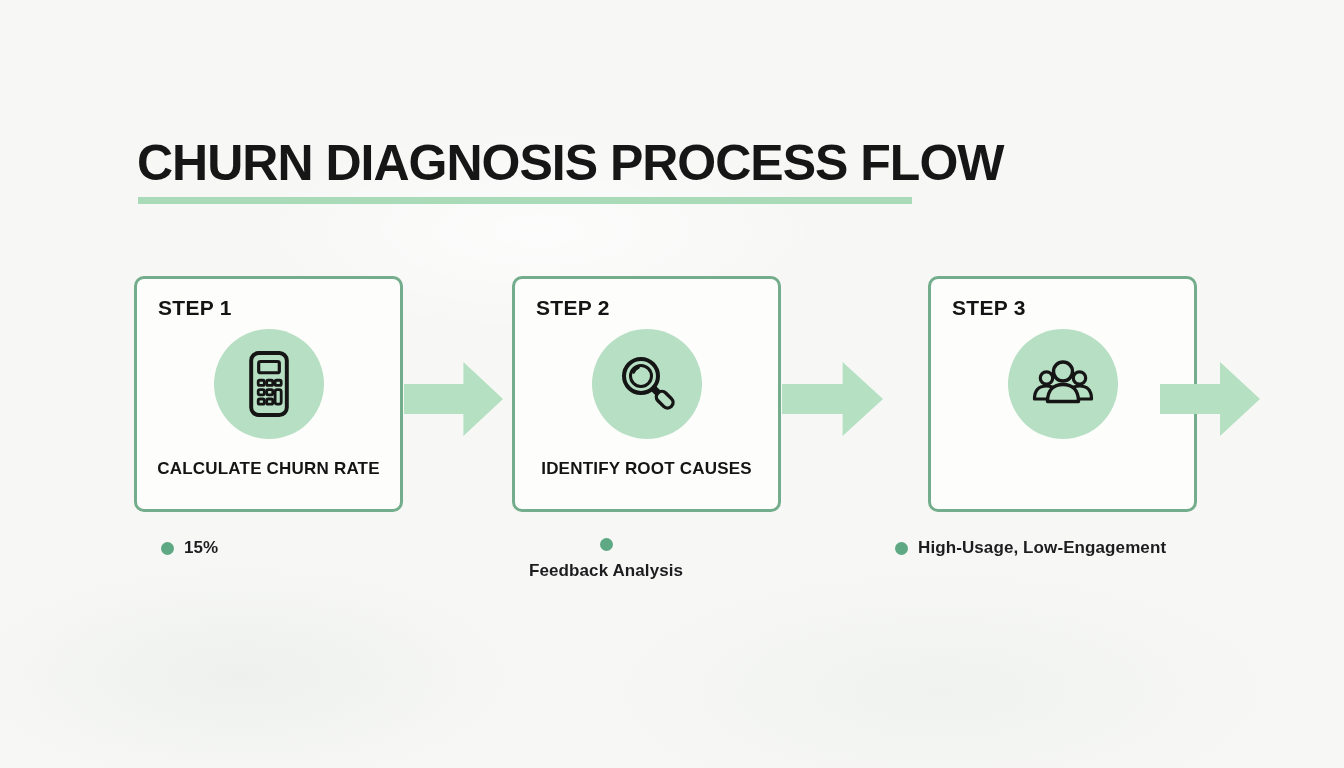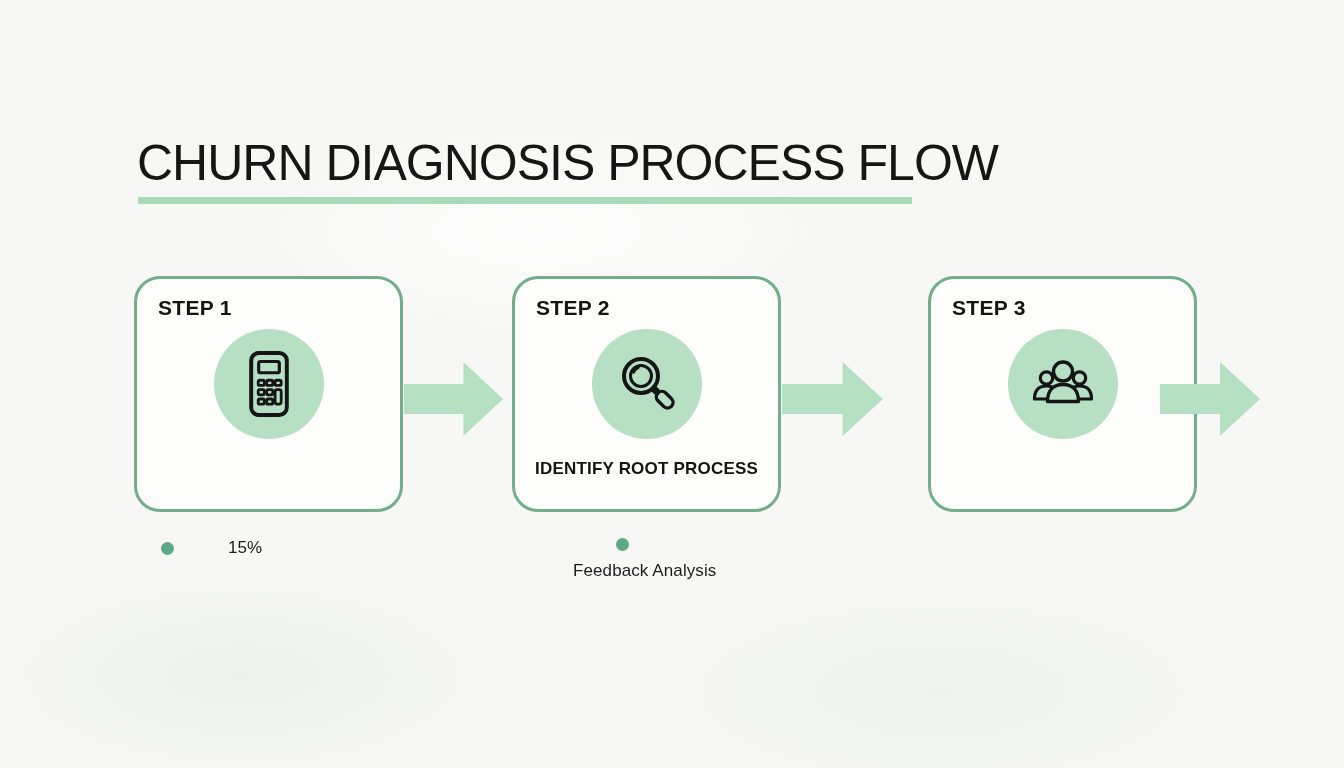--- a/index.html
+++ b/index.html
@@ -21,41 +21,41 @@
       radial-gradient(ellipse 420px 150px at 40% 30%, rgba(255,255,255,0.6), rgba(255,255,255,0) 70%),
       #f7f8f6;
   }
   .page-title {
     position: absolute;
     left: 137px;
     top: 138px;
     margin: 0;
     font-size: 50px;
     line-height: 1;
-    font-weight: 400;
+    font-weight: 700;
     letter-spacing: -1px;
     color: #161616;
   }
   .title-underline {
     position: absolute;
     left: 138px;
     top: 197px;
     width: 774px;
     height: 7px;
     background: #a9dbb8;
   }
   .step-card {
     position: absolute;
     top: 276px;
     width: 269px;
     height: 236px;
     box-sizing: border-box;
     background: #fdfdfc;
     border: 3px solid #74ad8c;
-    border-radius: 26px;
+    border-radius: 10px;
   }
   .step-card.pos-1 { left: 134px; }
   .step-card.pos-2 { left: 512px; }
   .step-card.pos-3 { left: 928px; padding-left: 23px; }
   .step-label {
     position: absolute;
     top: 17px;
     left: 21px;
     font-size: 21px;
     font-weight: 700;
@@ -107,25 +107,24 @@
   .note.pos-3 { left: 895px; }
   .note-dot {
     width: 13px;
     height: 13px;
     border-radius: 50%;
     background: #5fa884;
     flex: none;
   }
   .note-text {
     font-size: 17px;
-    font-weight: 400;
+    font-weight: 700;
     color: #1d1d1f;
     letter-spacing: 0.1px;
     white-space: nowrap;
-    margin-left: 44px;
   }
   .step-icon { display: block; }
 </style>
 </head>
 <body>
 
 <div class="canvas">
 
   <h1 class="page-title">CHURN DIAGNOSIS PROCESS FLOW</h1>
   <div class="title-underline"></div>
@@ -139,40 +138,41 @@
         <rect x="20.5" y="34" width="6.5" height="5.5" rx="1.6" stroke-width="3"></rect>
         <rect x="29.5" y="34" width="6.5" height="5.5" rx="1.6" stroke-width="3"></rect>
         <rect x="38.5" y="34" width="6.5" height="5.5" rx="1.6" stroke-width="3"></rect>
         <rect x="20.5" y="44" width="6.5" height="5.5" rx="1.6" stroke-width="3"></rect>
         <rect x="29.5" y="44" width="6.5" height="5.5" rx="1.6" stroke-width="3"></rect>
         <rect x="20.5" y="54" width="6.5" height="5.5" rx="1.6" stroke-width="3"></rect>
         <rect x="29.5" y="54" width="6.5" height="5.5" rx="1.6" stroke-width="3"></rect>
         <rect x="38.5" y="44" width="6.5" height="15.5" rx="2.2" stroke-width="3"></rect>
       </svg>
     </div>
+    <div class="step-name">CALCULATE CHURN RATE</div>
   </section>
 
   <svg class="flow-arrow pos-1" viewBox="0 0 100 78" preserveAspectRatio="none">
     <polygon points="0,24 60,24 60,2 100,39 60,76 60,54 0,54" fill="#b5e0c2"></polygon>
   </svg>
 
   <section class="step-card pos-2">
     <div class="step-label">STEP 2</div>
     <div class="icon-circle">
       <svg class="step-icon" width="64" height="64" viewBox="0 0 64 64" fill="none" stroke="#151515" stroke-linecap="round" stroke-linejoin="round">
         <circle cx="26" cy="24" r="17" stroke-width="4"></circle>
         <circle cx="26" cy="24" r="10.5" stroke-width="3"></circle>
         <path d="M 18.5,20.5 A 9.5,9.5 0 0 1 23.5,15.5" stroke-width="2.6"></path>
         <g transform="rotate(45 26 24)">
           <rect x="43.5" y="20.5" width="7" height="7" fill="#151515" stroke="none"></rect>
           <rect x="50" y="18.5" width="19" height="11" rx="5.5" stroke-width="3.4"></rect>
         </g>
       </svg>
     </div>
-    <div class="step-name">IDENTIFY ROOT PROCESS</div>
+    <div class="step-name">IDENTIFY ROOT CAUSES</div>
   </section>
 
   <svg class="flow-arrow pos-2" viewBox="0 0 100 78" preserveAspectRatio="none">
     <polygon points="0,24 60,24 60,2 100,39 60,76 60,54 0,54" fill="#b5e0c2"></polygon>
   </svg>
 
   <section class="step-card pos-3">
     <div class="step-label">STEP 3</div>
     <div class="icon-circle">
       <svg class="step-icon" width="64" height="64" viewBox="0 0 64 64" fill="none" stroke="#151515" stroke-linecap="round" stroke-linejoin="round">
@@ -191,14 +191,18 @@
   </svg>
 
   <div class="note pos-1">
     <span class="note-dot"></span>
     <span class="note-text">15%</span>
   </div>
   <div class="note pos-2">
     <span class="note-dot"></span>
     <span class="note-text">Feedback Analysis</span>
   </div>
+  <div class="note pos-3">
+    <span class="note-dot"></span>
+    <span class="note-text">High-Usage, Low-Engagement</span>
+  </div>
 
 </div>
 
 </body></html>

